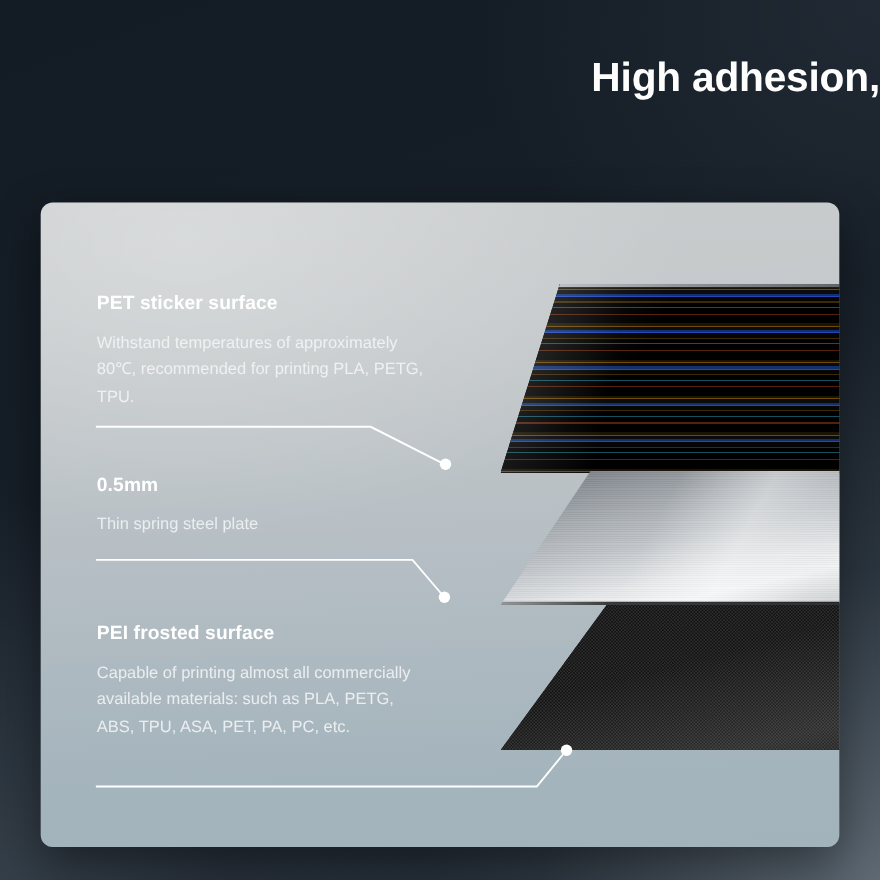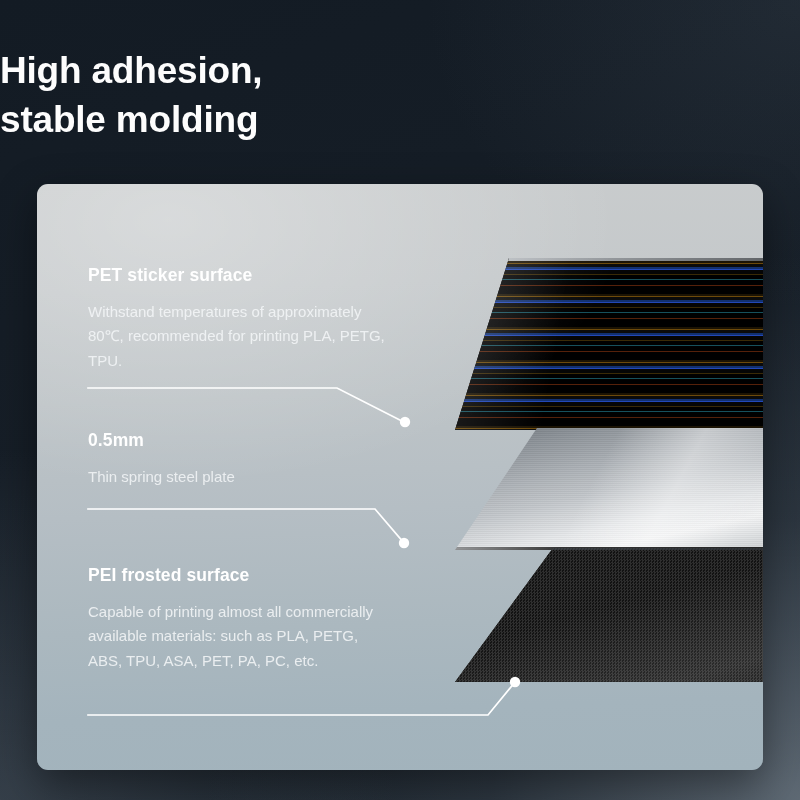--- a/index.html
+++ b/index.html
@@ -17,21 +17,21 @@
     background:
       radial-gradient(120% 110% at 100% 100%, rgba(150,163,175,0.55) 0%, rgba(110,123,136,0.22) 32%, rgba(0,0,0,0) 62%),
       radial-gradient(90% 80% at 0% 100%, rgba(120,133,146,0.30) 0%, rgba(0,0,0,0) 55%),
       radial-gradient(85% 70% at 100% 0%, rgba(90,104,118,0.18) 0%, rgba(0,0,0,0) 55%),
       linear-gradient(160deg,#131b24 0%,#161e27 45%,#1b242d 100%);
   }
 
   
   #title {
     position:absolute; left:0; top:46px; width:800px;
-    text-align:left;
+    text-align:right;
     color:#fdfdfd;
     font-size:37px;
     font-weight:bold;
     line-height:1.33;
     letter-spacing:-0.2px;
   }
   #title .ln { display:block; }
 
   
   #card {
@@ -176,21 +176,20 @@
     pointer-events:none;
   }
 </style>
 </head>
 <body>
 
 <div id="bg"></div>
 
 <div id="title">
   <span class="ln">High adhesion,</span>
-  <span class="ln">stable molding</span>
 </div>
 
 <div id="card">
 
   <div class="plate" id="plate-pet">
     <div class="skin"></div>
     <div class="gloss"></div>
     <div class="topedge"></div>
   </div>
 

